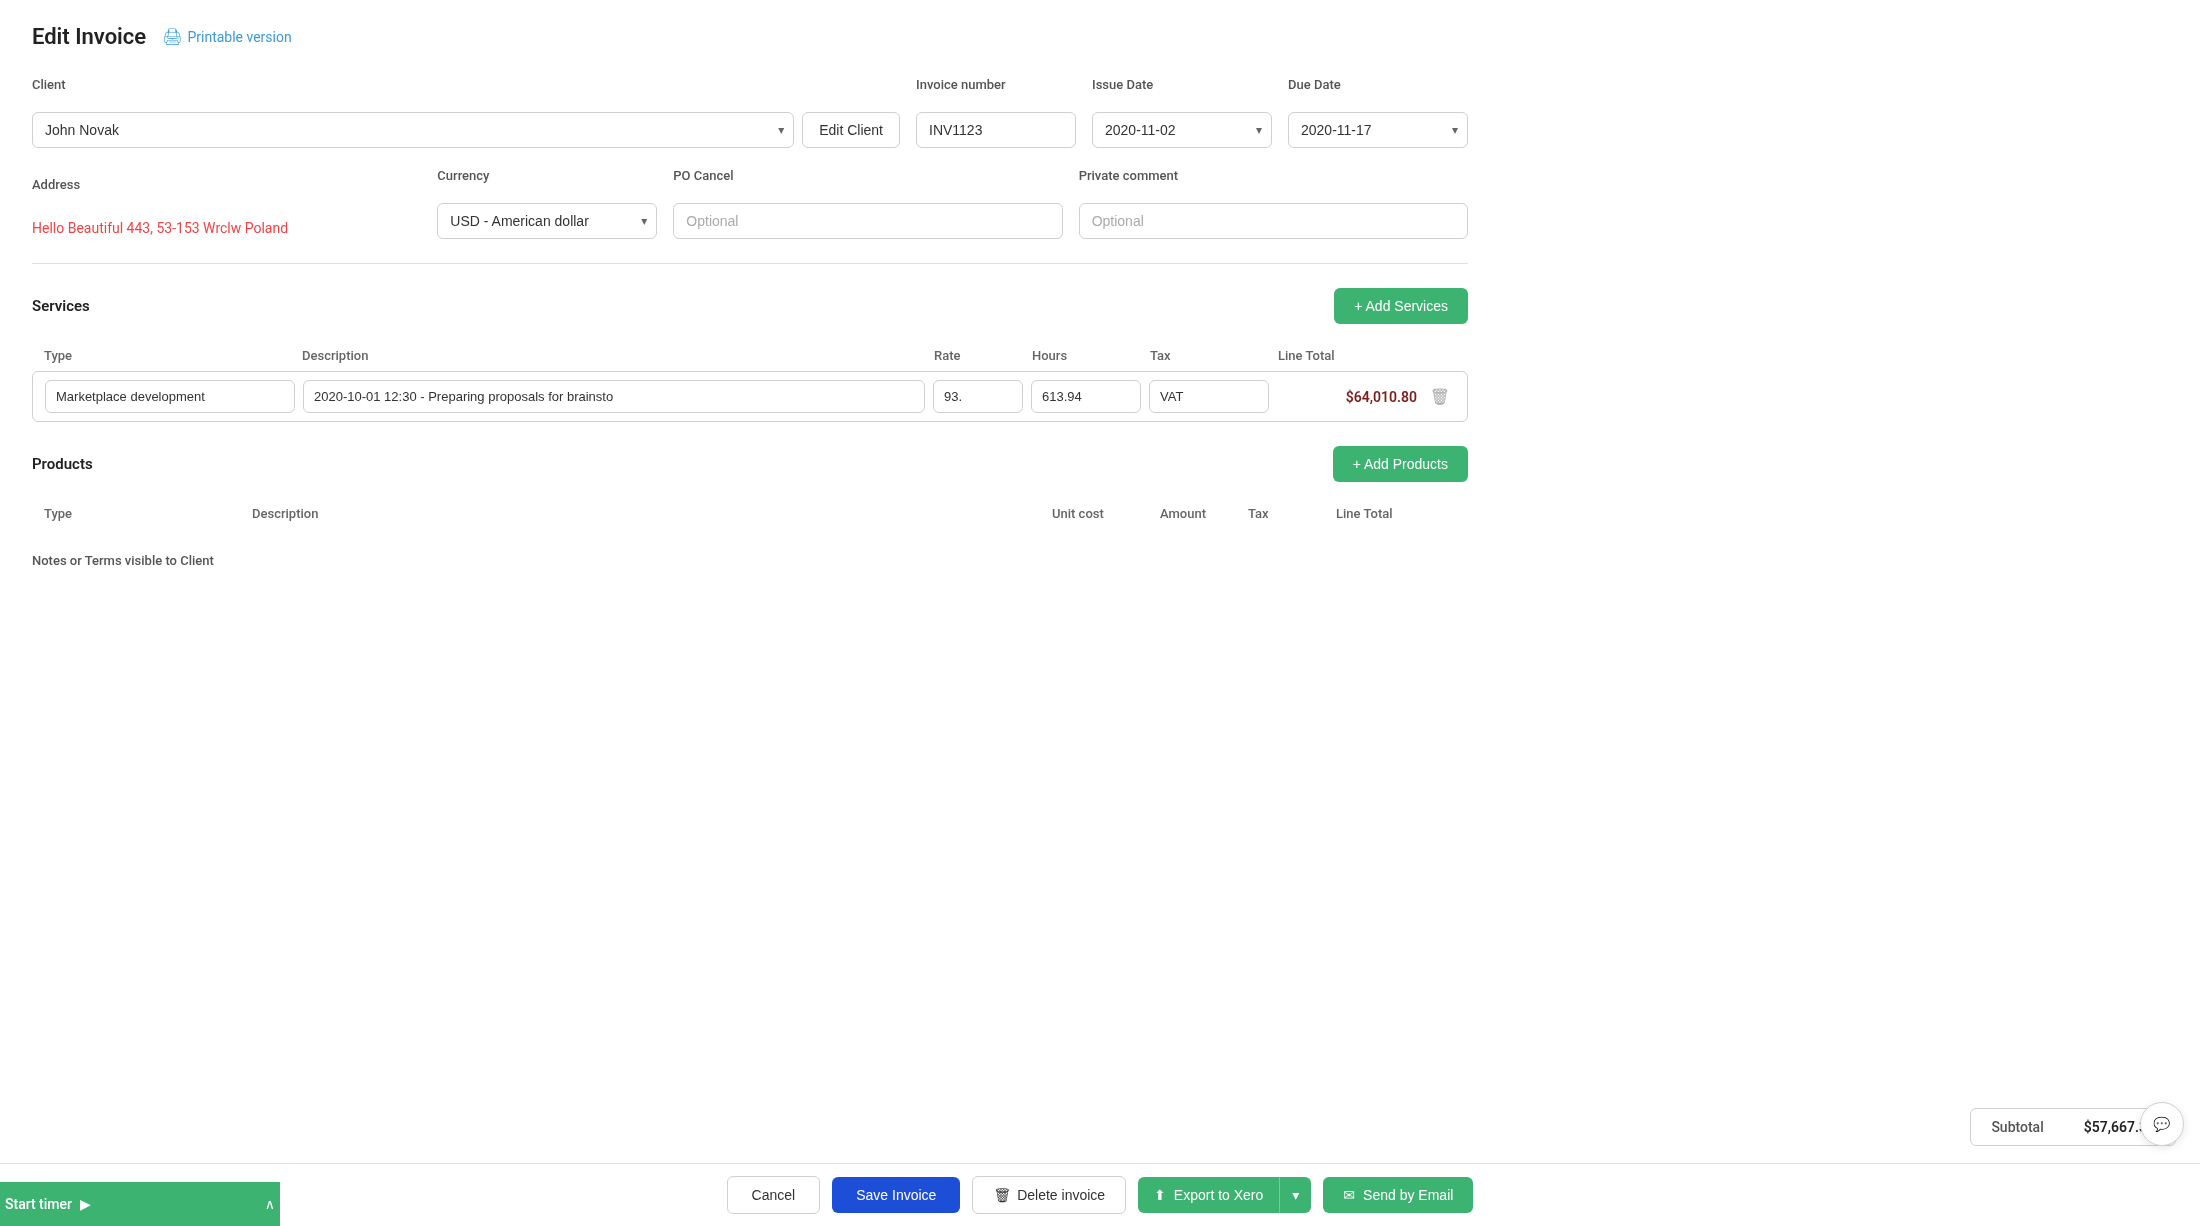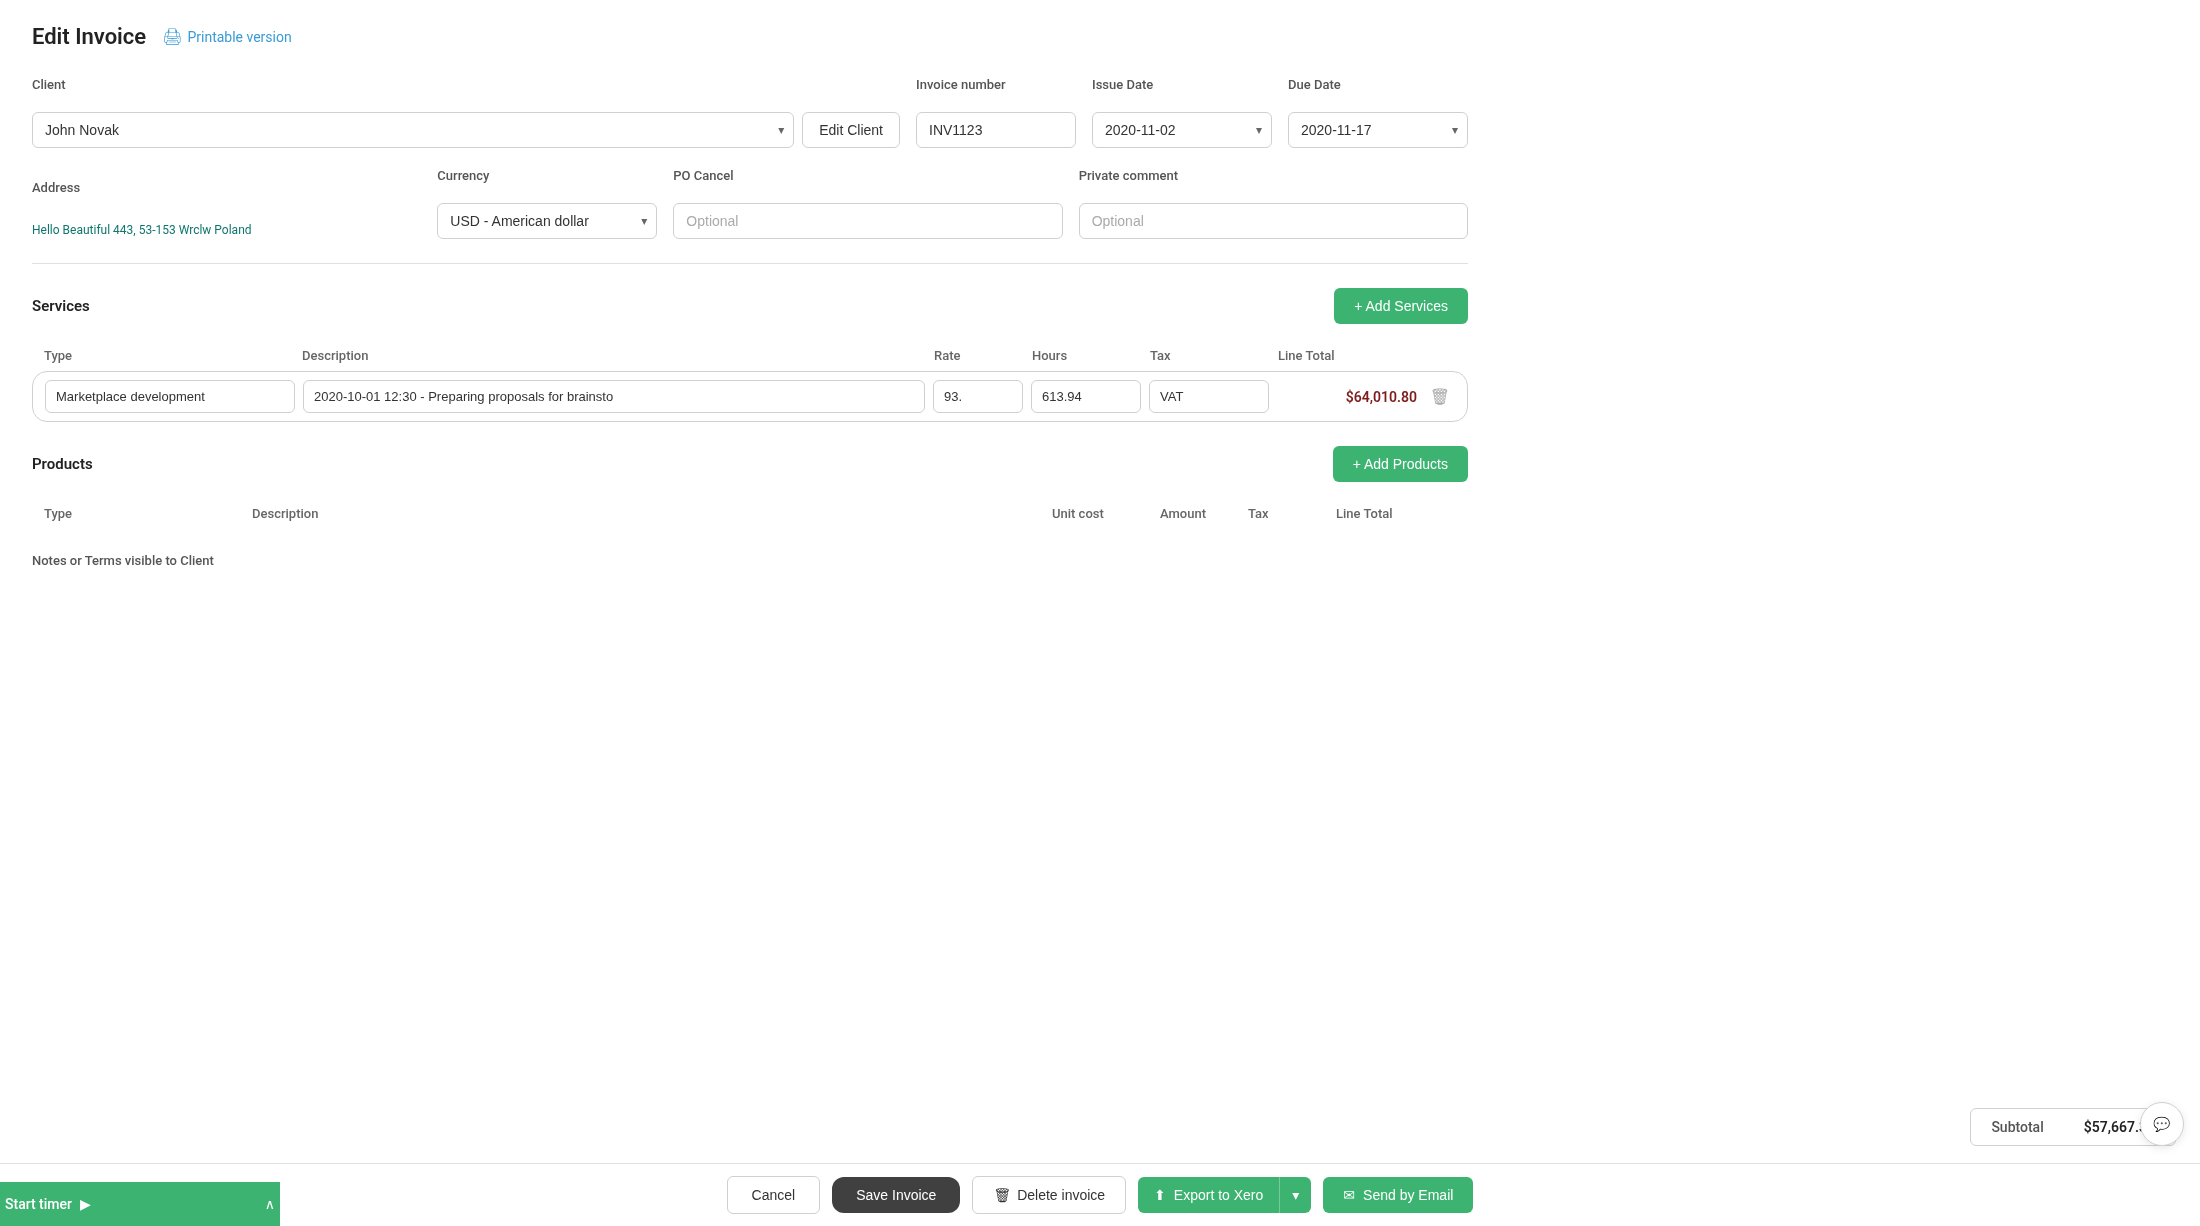--- a/index.html
+++ b/index.html
@@ -122,22 +122,22 @@
       border: 1px solid #d0d0d0;
       border-radius: 6px;
       padding: 9px 16px;
       background: #fff;
       font-size: 14px;
       color: #333;
       cursor: pointer;
       white-space: nowrap;
     }
     .address-text {
-      font-size: 12px;
-      color: #0f766e;
+      font-size: 14px;
+      color: #ef4444;
       padding-top: 6px;
       line-height: 1.5;
     }
     .divider {
       border: none;
       border-top: 1px solid #e0e0e0;
       margin: 24px 0;
     }
     .section-header {
       display: flex;
@@ -175,21 +175,21 @@
       grid-template-columns: 250px 1fr 90px 110px 120px 140px 30px;
     }
     .products-table-header {
       grid-template-columns: 200px 1fr 100px 80px 80px 120px;
     }
     .table-row {
       display: grid;
       gap: 8px;
       padding: 8px 12px;
       border: 1px solid #d0d0d0;
-      border-radius: 15px;
+      border-radius: 6px;
       margin-bottom: 17px;
       align-items: center;
     }
     .services-row {
       grid-template-columns: 250px 1fr 90px 110px 120px 140px 30px;
     }
     .row-input {
       border: 1px solid #d0d0d0;
       border-radius: 6px;
       padding: 8px 10px;
@@ -282,24 +282,24 @@
     .cancel-btn {
       border: 1px solid #d0d0d0;
       border-radius: 6px;
       padding: 10px 24px;
       background: #fff;
       font-size: 14px;
       color: #333;
       cursor: pointer;
     }
     .save-invoice-btn {
-      background: #404040;
+      background: #1d4ed8;
       color: #fff;
       border: none;
-      border-radius: 12px;
+      border-radius: 6px;
       padding: 10px 24px;
       font-size: 14px;
       font-weight: 500;
       cursor: pointer;
     }
     .delete-invoice-btn {
       border: 1px solid #d0d0d0;
       border-radius: 6px;
       padding: 10px 20px;
       background: #fff;

